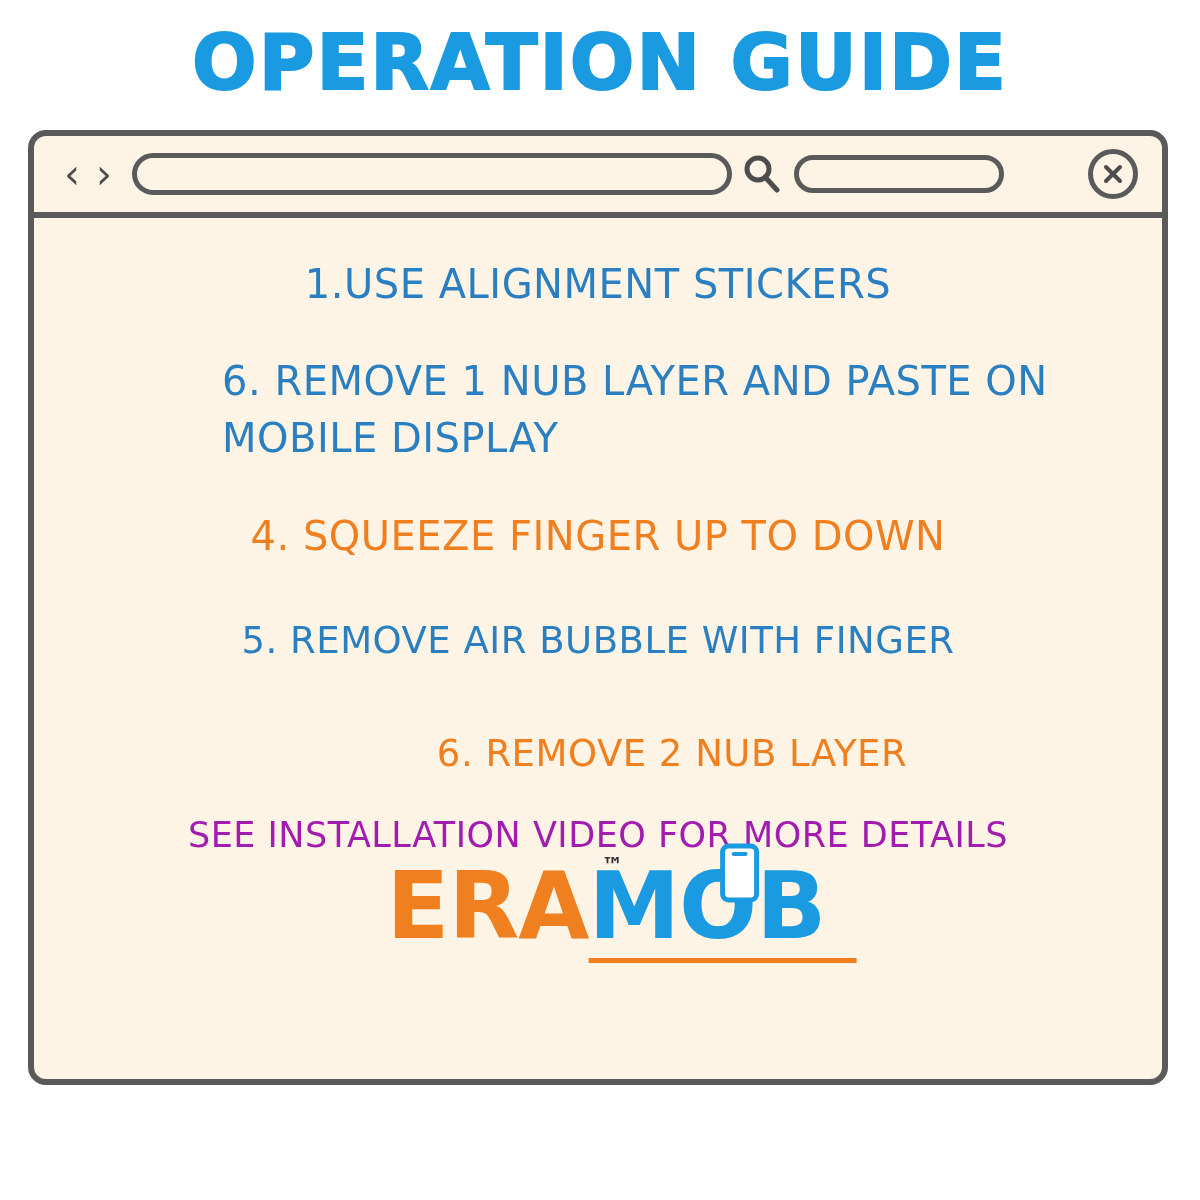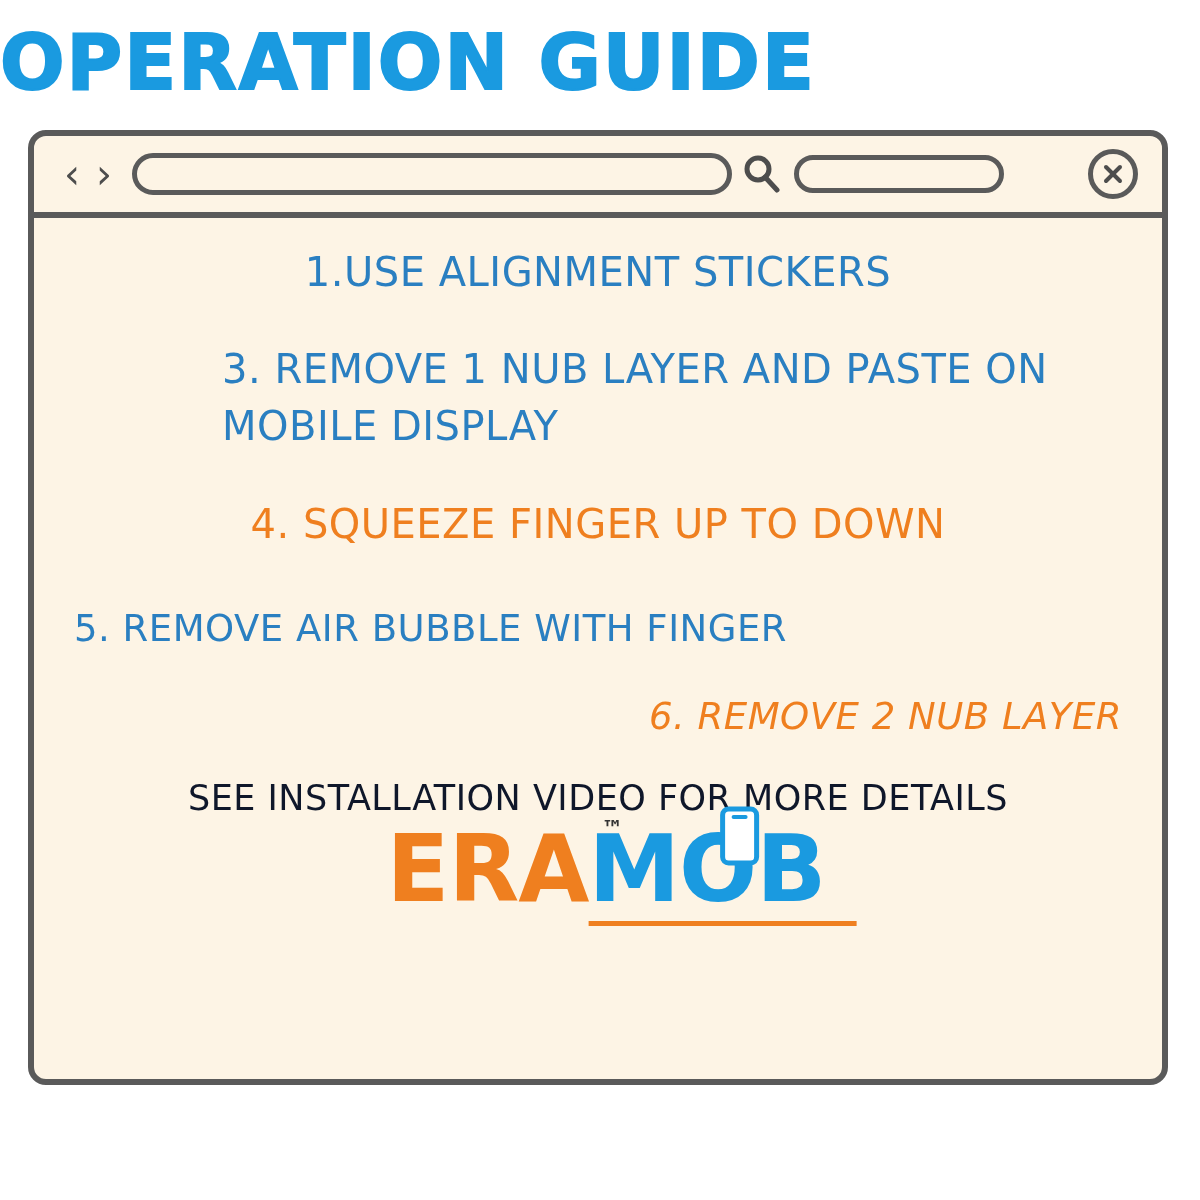--- a/index.html
+++ b/index.html
@@ -10,20 +10,21 @@
   body {
     width: 1200px;
     height: 1200px;
     font-family: "Liberation Sans", sans-serif;
     overflow: hidden;
     position: relative;
   }
 
   
   .page-title {
+    text-align: center;
     font-size: 76px;
     font-weight: bold;
     letter-spacing: 2px;
     color: #1a9ae0;
     margin: 18px 0 0 0;
     font-family: "DejaVu Sans", sans-serif;
     -webkit-text-stroke: 2px #1a9ae0;
   }
 
   
@@ -103,46 +104,46 @@
     display: flex;
     align-items: center;
     justify-content: center;
     box-sizing: border-box;
     cursor: pointer;
   }
   .close-btn svg { display:block; }
 
   
   .content {
-    padding: 26px 40px 0 40px;
+    padding: 38px 40px 0 40px;
     box-sizing: border-box;
   }
 
   .step {
     font-size: 40px;
     font-weight: 500;
     letter-spacing: 0.5px;
     line-height: 1.42;
     margin: 0 0 36px 0;
     font-family: "DejaVu Sans", sans-serif;
   }
   .step.blue   { color: #2a7fc1; }
   .step.orange { color: #ef7f1f; }
 
   .step-1 { text-align: center; margin-bottom: 40px; }
   .step-2 { text-align: center; margin-bottom: 42px; }
   .step-3 { text-align: left; padding-left: 148px; margin-bottom: 42px; }
   .step-4 { text-align: center; margin-bottom: 50px; }
-  .step-5 { font-size: 37px; margin-bottom: 35px; }
-  .step-6 { text-align: right; padding-left: 148px; font-size: 37px; margin-bottom: 32px; font-style: italic; }
+  .step-5 { text-align: center; font-size: 37px; margin-bottom: 60px; }
+  .step-6 { text-align: center; padding-left: 148px; font-size: 37px; margin-bottom: 32px; }
 
   .footnote {
     text-align: center;
     font-size: 35px;
-    color: #0f172a;
+    color: #a21caf;
     letter-spacing: 0.5px;
     font-family: "DejaVu Sans", sans-serif;
     margin-bottom: 6px;
   }
 
   
   .logo-wrap {
     position: relative;
     height: 150px;
     margin-top: 2px;
@@ -217,21 +218,21 @@
       <svg width="26" height="26" viewBox="0 0 26 26">
         <line x1="6" y1="6" x2="20" y2="20" stroke="#4d4d4d" stroke-width="4" stroke-linecap="round"></line>
         <line x1="20" y1="6" x2="6" y2="20" stroke="#4d4d4d" stroke-width="4" stroke-linecap="round"></line>
       </svg>
     </div>
   </div>
 
   <div class="content">
 
     <p class="step blue step-1">1.USE ALIGNMENT STICKERS</p>
-    <p class="step blue step-3">3. REMOVE 1 NUB LAYER AND PASTE ON MOBILE DISPLAY</p>
+    <p class="step blue step-3">6. REMOVE 1 NUB LAYER AND PASTE ON MOBILE DISPLAY</p>
     <p class="step orange step-4">4. SQUEEZE FINGER UP TO DOWN</p>
     <p class="step blue step-5">5. REMOVE AIR BUBBLE WITH FINGER</p>
     <p class="step orange step-6">6. REMOVE 2 NUB LAYER</p>
 
     <p class="footnote">SEE INSTALLATION VIDEO FOR MORE DETAILS</p>
 
     <div class="logo-wrap">
       <div class="logo">
         <span class="logo-text logo-era">
           <span>ERA</span>

